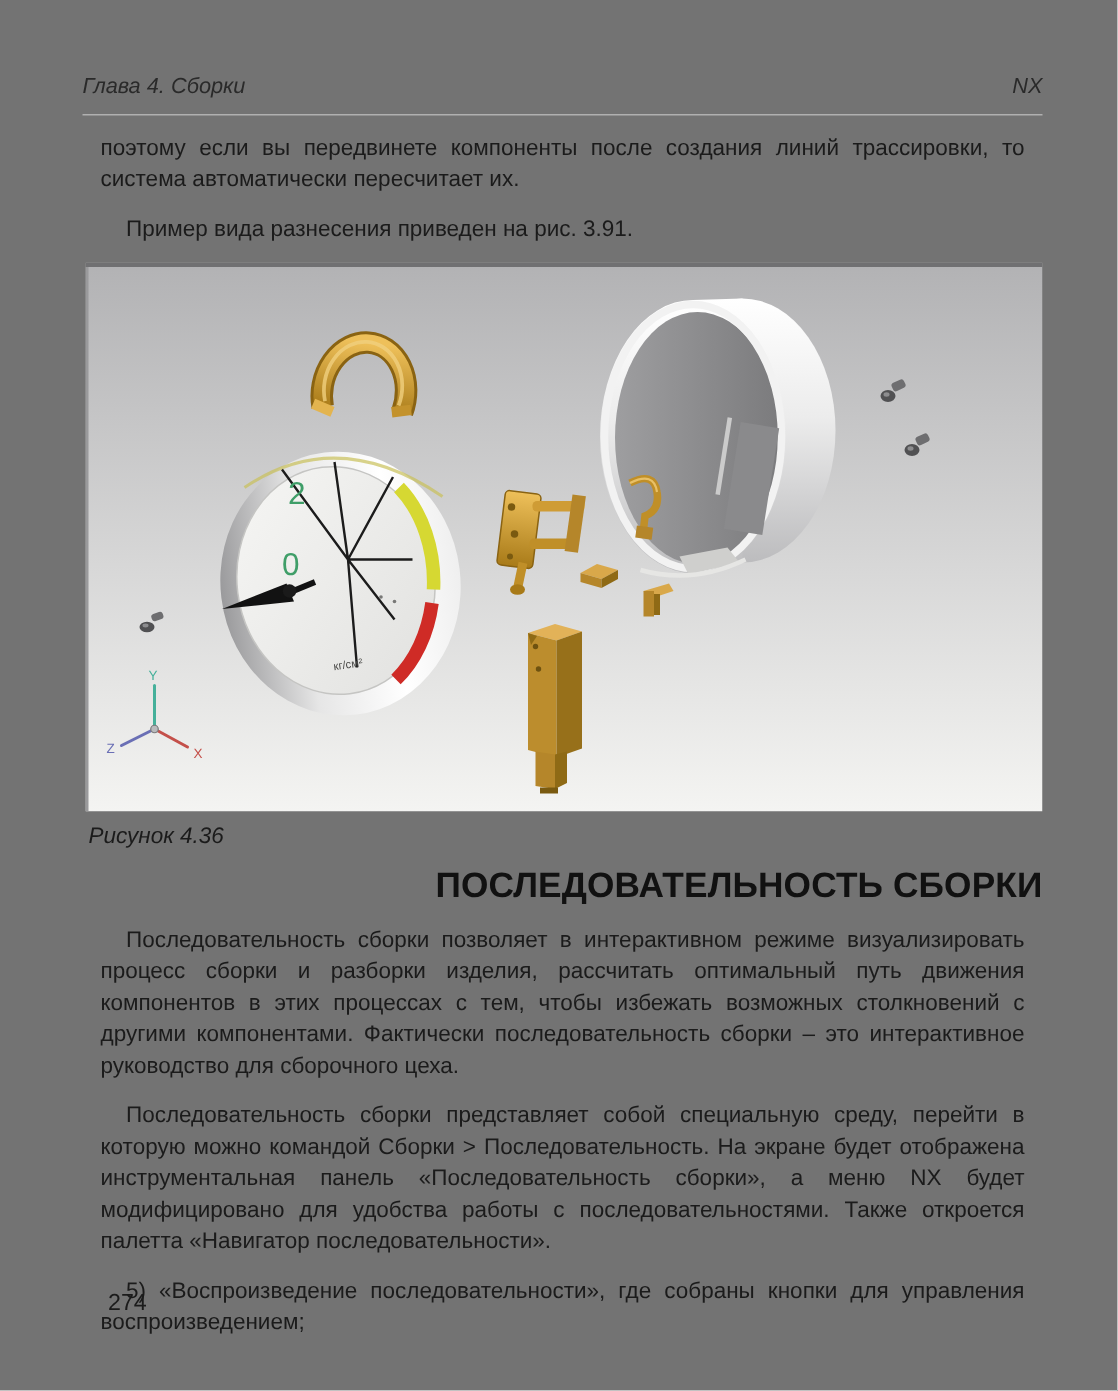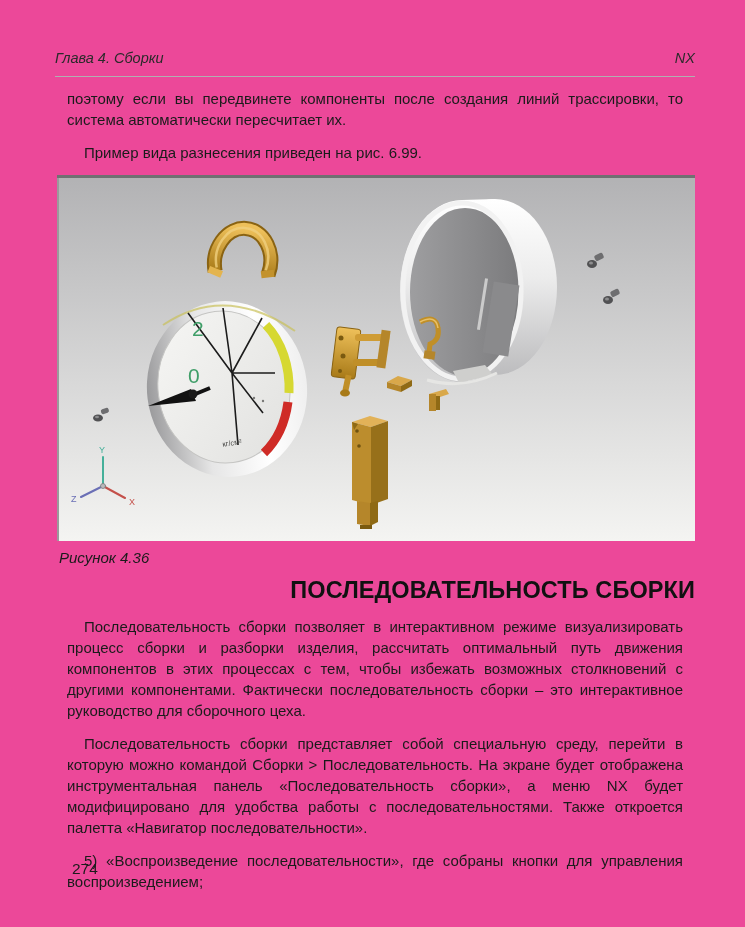--- a/index.html
+++ b/index.html
@@ -1,18 +1,18 @@
 <!DOCTYPE html>
 <html><head>
 <meta charset="utf-8">
 <style>
   html,body{margin:0;padding:0;background:#ffffff;}
   .page{
     position:relative; width:745px; height:927px; box-sizing:border-box;
-    padding:50px 50px 0 55px; background:#ec4899; overflow:hidden;
+    padding:50px 50px 0 55px; background:#737373; overflow:hidden;
     font-family:"Liberation Sans", sans-serif; color:#1b1b1b;
   }
   .page-header{display:flex; justify-content:space-between; font-style:italic;
     font-size:14.5px; color:#2a2a2a; line-height:17px;}
   .header-rule{border:none; border-top:1px solid #b0b0b0; margin:9px 0 0 0;}
   p.body-text{margin:12px; font-size:15px; line-height:21px; text-align:justify;}
   p.first{margin-top:11px;}
   .indent{text-indent:17px;}
   figure{margin:3px 0 0 2px; width:638px; height:366px; padding:0;}
   figure svg{display:block;}
@@ -27,21 +27,21 @@
 
 <div class="page">
 
   <header class="page-header">
     <span>Глава 4. Сборки</span>
     <span>NX</span>
   </header>
   <hr class="header-rule">
 
   <p class="body-text first">поэтому если вы передвинете компоненты после создания линий трассировки, то система автоматически пересчитает их.</p>
-  <p class="body-text indent">Пример вида разнесения приведен на рис. 6.99.</p>
+  <p class="body-text indent">Пример вида разнесения приведен на рис. 3.91.</p>
 
   <figure>
     <svg viewBox="0 0 638 366" width="638" height="366">
       <defs>
         <linearGradient id="bg" x1="0" y1="0" x2="0" y2="1">
           <stop offset="0" stop-color="#b2b2b4"></stop>
           <stop offset="0.55" stop-color="#d7d7d7"></stop>
           <stop offset="1" stop-color="#f4f4f2"></stop>
         </linearGradient>
         <linearGradient id="metalV" x1="0" y1="0" x2="0" y2="1">

